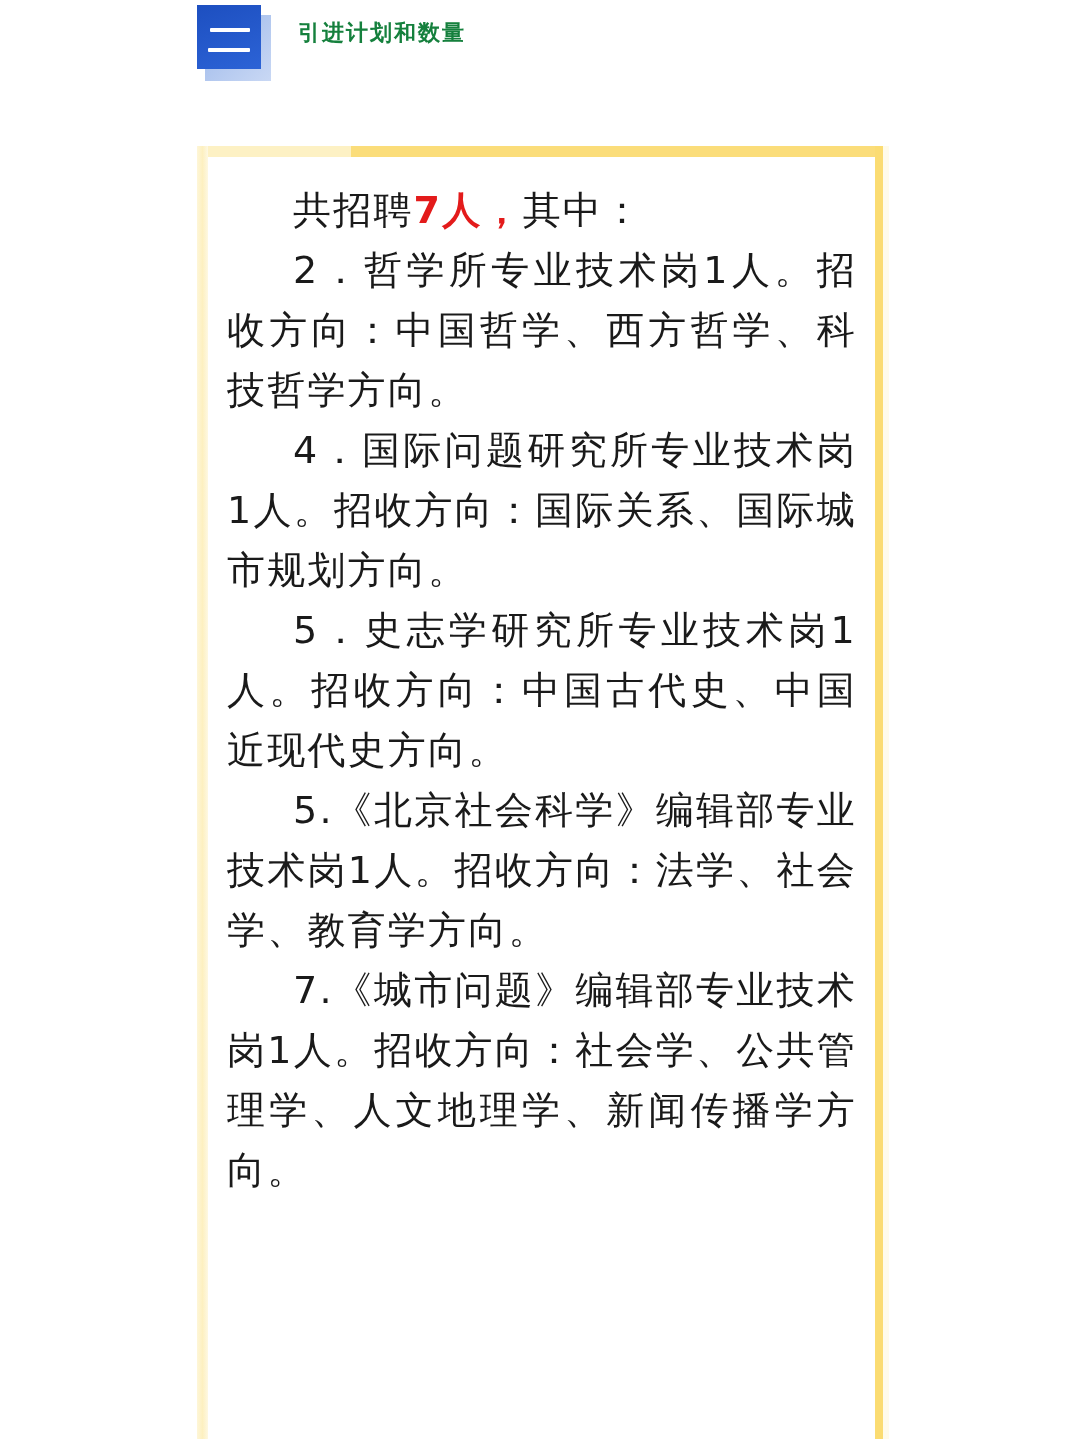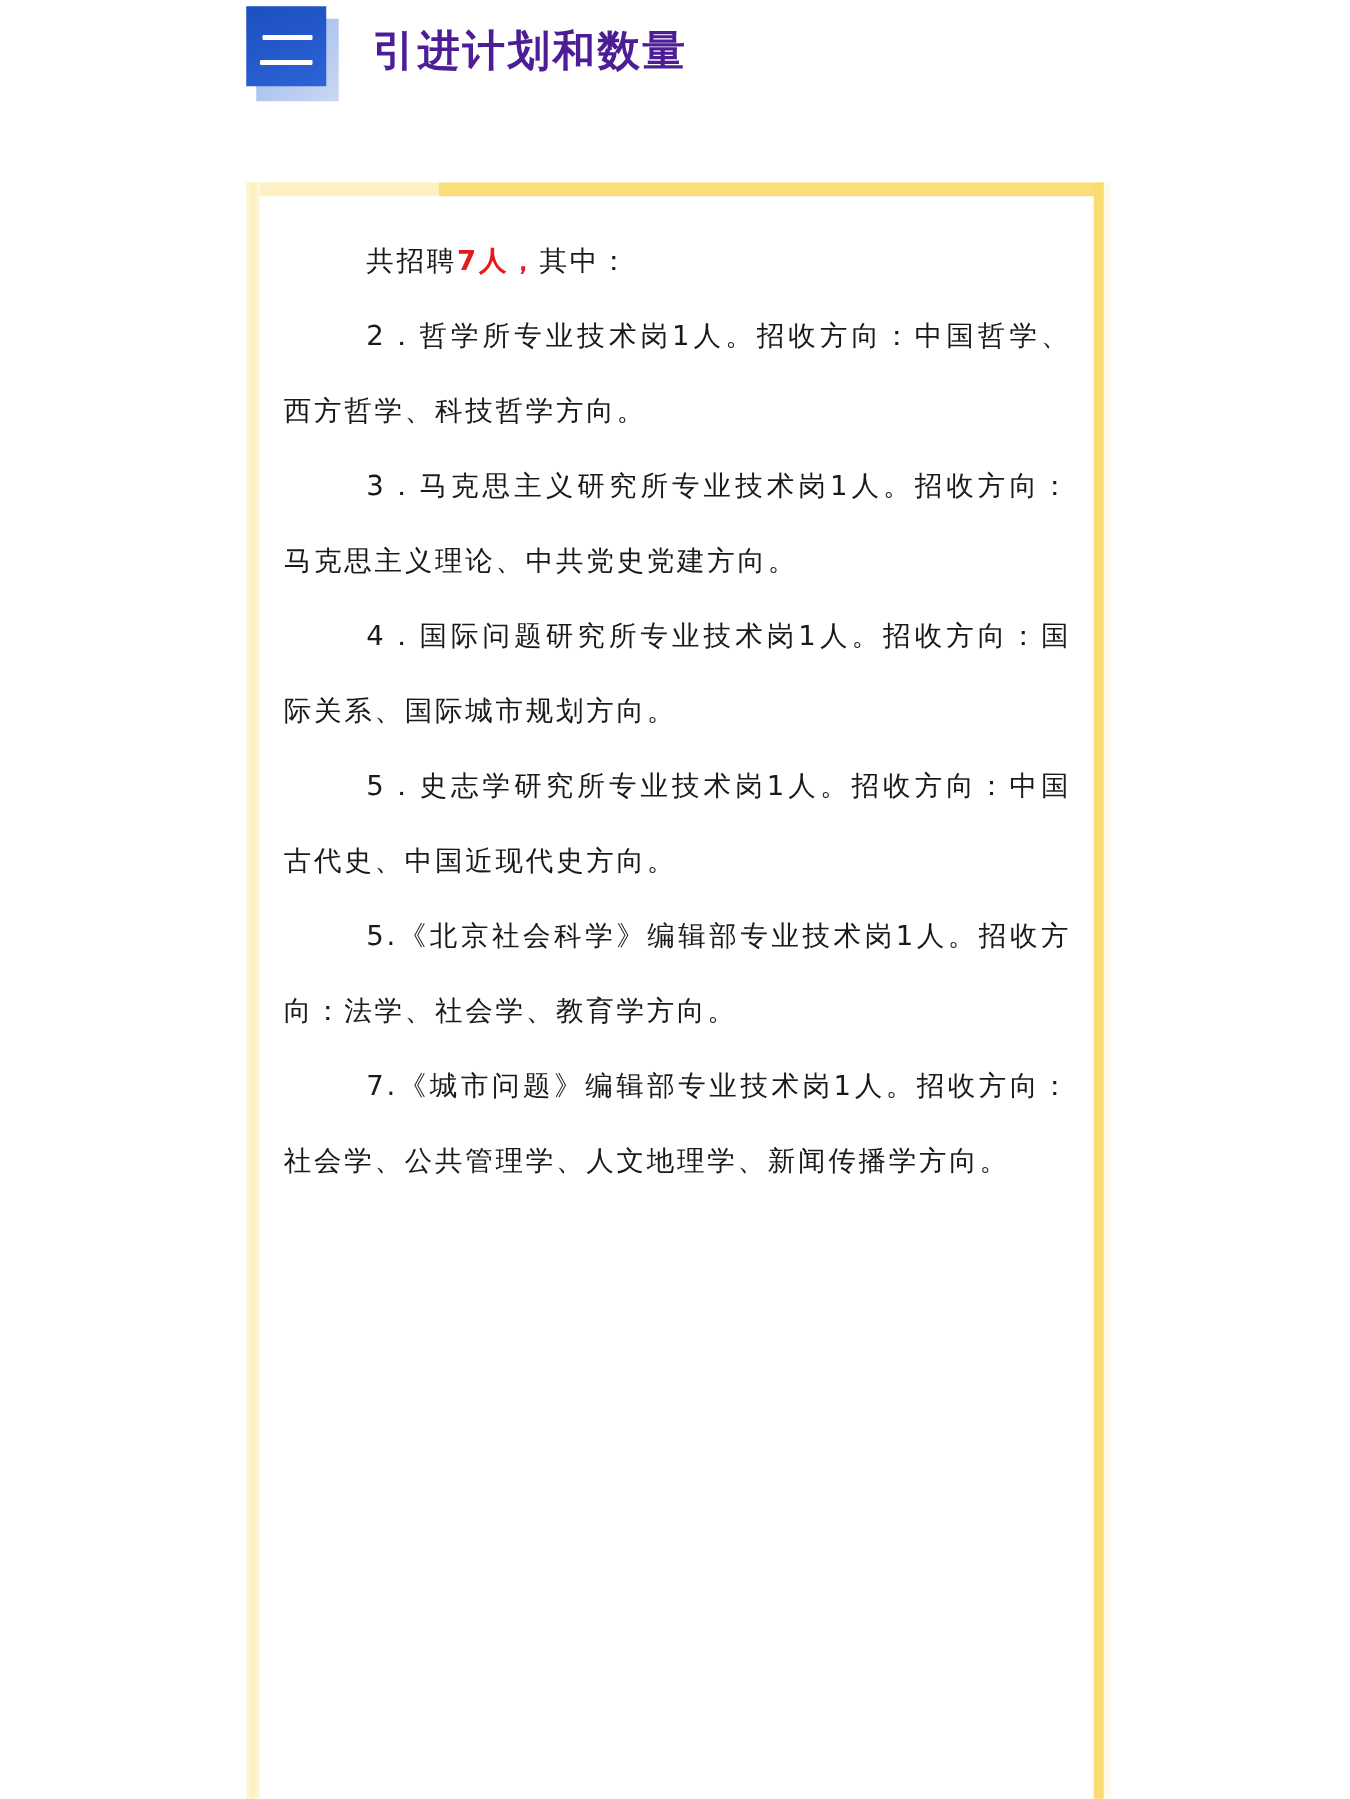--- a/index.html
+++ b/index.html
@@ -3,28 +3,28 @@
 <meta charset="utf-8">
 <style>
   html,body{margin:0;padding:0;background:#ffffff;}
   body{width:1080px;height:1439px;position:relative;overflow:hidden;font-family:"DejaVu Sans","Liberation Sans",sans-serif;color:#1a1a1a;}
   .badge{position:absolute;left:197px;top:5px;width:76px;height:76px;}
   .badge .shadow{position:absolute;left:8px;top:10px;width:66px;height:66px;background:linear-gradient(135deg,#9bb7ea,#c9d8f4);}
   .badge .front{position:absolute;left:0;top:0;width:64px;height:64px;background:linear-gradient(160deg,#1d4fc0,#2c63d6);}
   .badge .bar{position:absolute;left:12px;height:4px;background:#ffffff;border-radius:1px;}
   .badge .bar1{top:23px;width:40px;left:13px;}
   .badge .bar2{top:43px;width:42px;left:11px;}
-  .section-title{position:absolute;left:298px;top:18px;font-size:34px;font-weight:bold;letter-spacing:2px;color:#4c1d95;text-align:right;}
+  .section-title{position:absolute;left:298px;top:18px;font-size:22px;font-weight:bold;letter-spacing:2px;color:#15803d;text-align:right;}
   .card{position:absolute;left:197px;top:146px;width:686px;height:1320px;}
   .card .top-pale{position:absolute;left:0;top:0;width:154px;height:11px;background:#fdf1c4;}
   .card .top-gold{position:absolute;left:154px;top:0;width:532px;height:11px;background:#fbdd7a;}
   .card .left{position:absolute;left:0;top:0;width:11px;height:100%;background:linear-gradient(90deg,#fef6d8,#fdf0c0,#fef8e2);}
   .card .right{position:absolute;right:0;top:0;width:8px;height:100%;background:#fbdc72;}
   .card .right-glow{position:absolute;right:-6px;top:0;width:6px;height:100%;background:#fffbea;}
-  .content{position:absolute;left:227px;top:180px;width:630px;font-size:22px;line-height:60px;letter-spacing:2.2px;}
+  .content{position:absolute;left:227px;top:180px;width:630px;font-size:38px;line-height:60px;letter-spacing:2.2px;}
   .content p{margin:0;}
   .intro{text-indent:66px;}
   .hl{color:#e31b1b;font-weight:bold;}
   .item{text-indent:66px;text-align:justify;}
 </style>
 </head>
 <body>
 
 <div class="badge">
   <div class="shadow"></div>
@@ -39,18 +39,17 @@
   <div class="top-pale"></div>
   <div class="top-gold"></div>
   <div class="left"></div>
   <div class="right-glow"></div>
   <div class="right"></div>
 </div>
 
 <div class="content">
   <p class="intro"><span>共招聘</span><span class="hl">7人，</span><span>其中：</span></p>
   <p class="item">2．哲学所专业技术岗1人。招收方向：中国哲学、西方哲学、科技哲学方向。</p>
-  <p class="item">3．马克思主义研究所专业技术岗1人。招收方向：马克思主义理论、中共党史党建方向。</p>
   <p class="item">4．国际问题研究所专业技术岗1人。招收方向：国际关系、国际城市规划方向。</p>
   <p class="item">5．史志学研究所专业技术岗1人。招收方向：中国古代史、中国近现代史方向。</p>
   <p class="item">5.《北京社会科学》编辑部专业技术岗1人。招收方向：法学、社会学、教育学方向。</p>
   <p class="item">7.《城市问题》编辑部专业技术岗1人。招收方向：社会学、公共管理学、人文地理学、新闻传播学方向。</p>
 </div>
 
 </body></html>

